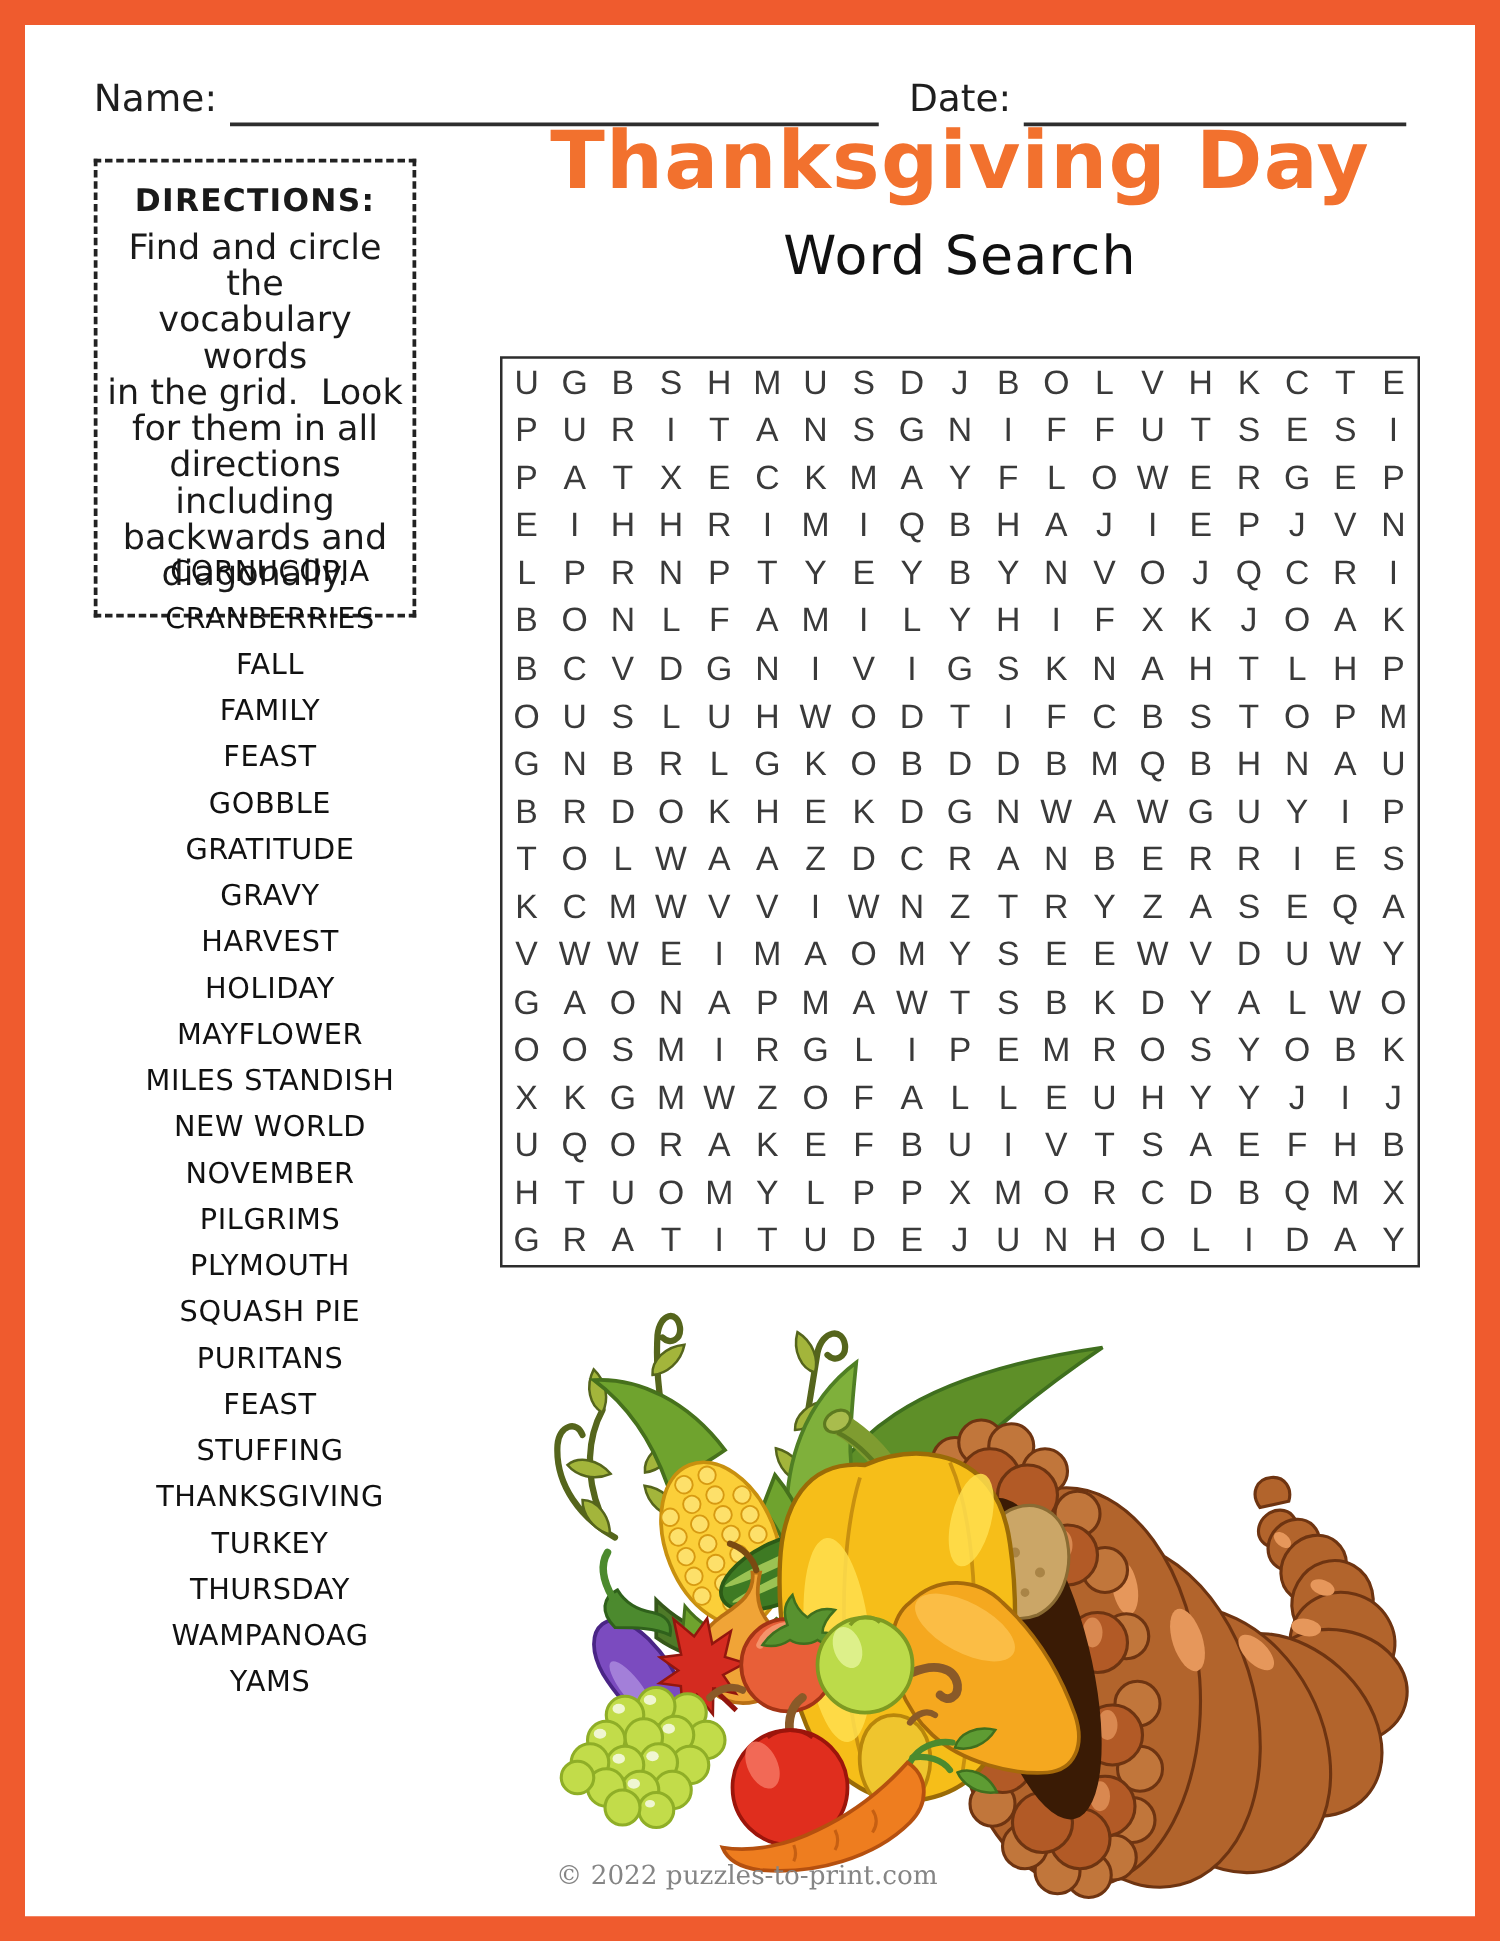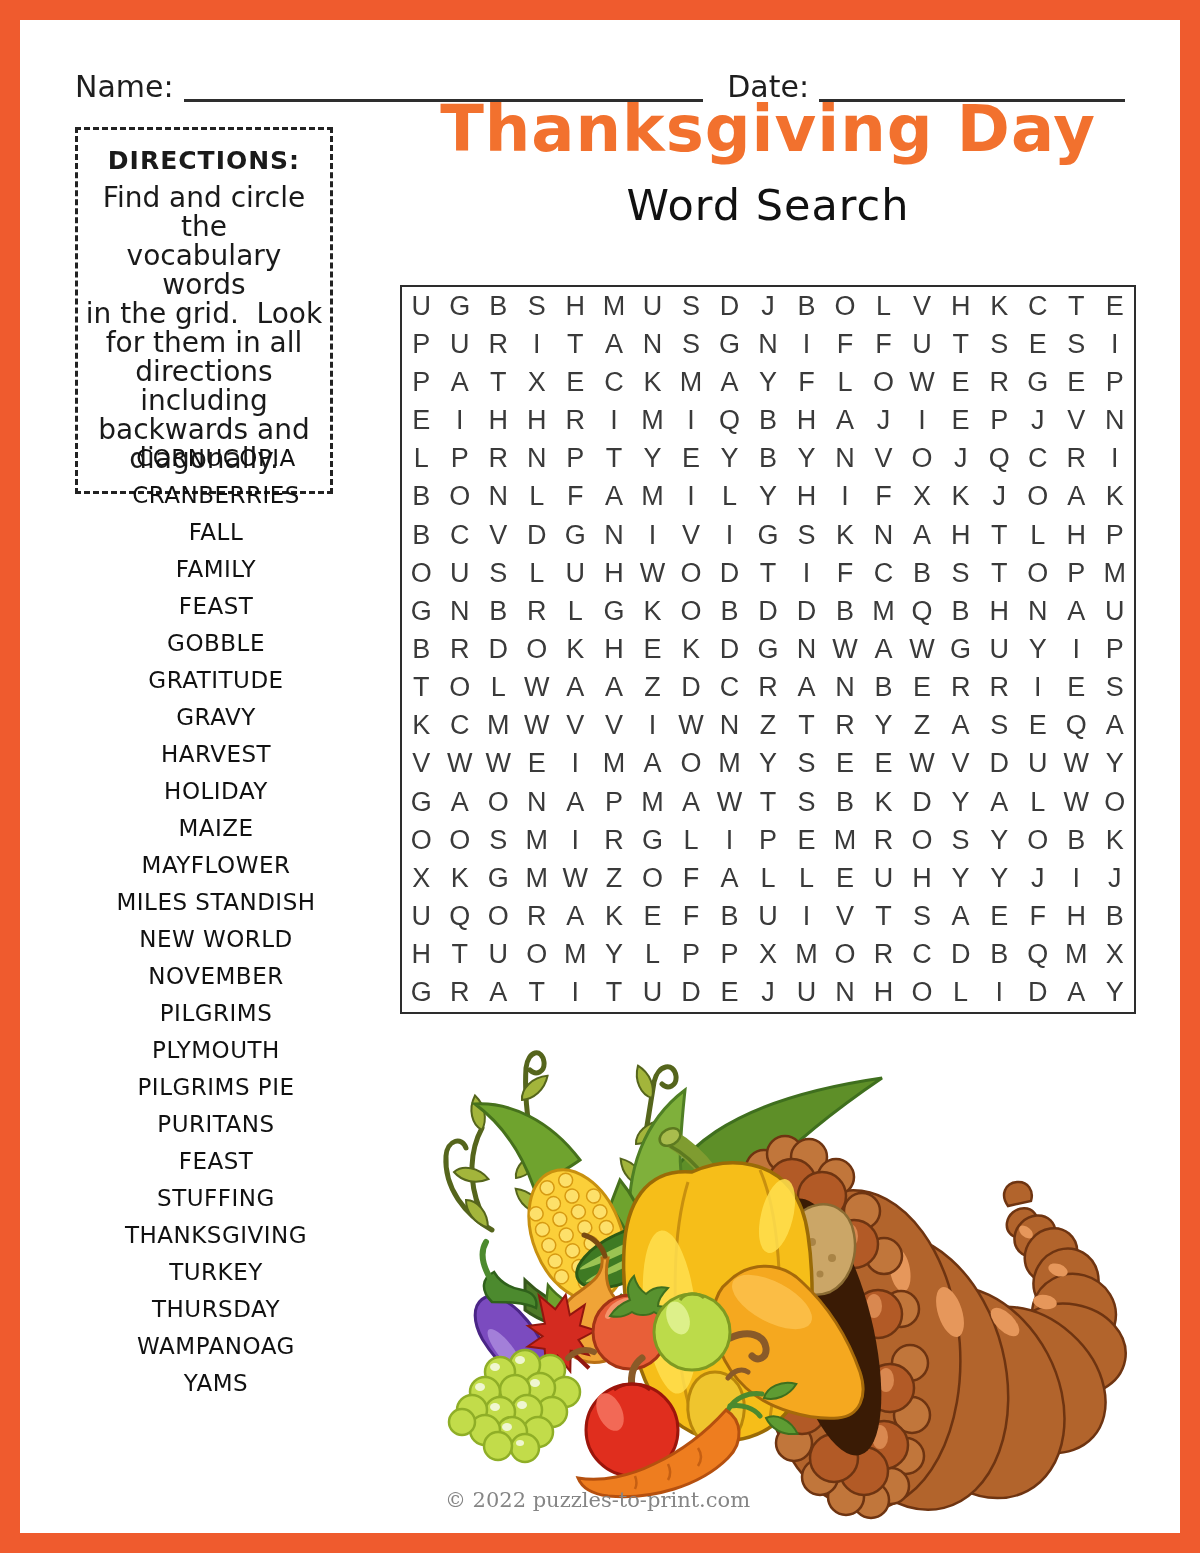--- a/index.html
+++ b/index.html
@@ -9,21 +9,21 @@
     box-sizing:border-box;
     background:#fff;
     border:20px solid #EF5B2E;
     overflow:hidden;
     font-family:"DejaVu Sans",sans-serif;
     color:#1a1a1a;
   }
   
   .header-row{
     position:absolute;left:55px;right:55px;top:38px;
-    display:flex;align-items:flex-end;height:44px;
+    display:flex;align-items:center;height:44px;
     font-size:30px;color:#1e1e1e;
   }
   .hdr-label{white-space:nowrap;line-height:1;}
   .write-line{border-bottom:3px solid #2e2e2e;height:38px;}
   .name-line{flex:1;margin:0 10px;}
   .date-label{margin-left:14px;}
   .date-line{width:306px;margin-left:10px;}
   
   .directions-box{
     position:absolute;left:55px;top:107px;width:258px;
@@ -456,28 +456,27 @@
       <div class="word">CORNUCOPIA</div>
       <div class="word">CRANBERRIES</div>
       <div class="word">FALL</div>
       <div class="word">FAMILY</div>
       <div class="word">FEAST</div>
       <div class="word">GOBBLE</div>
       <div class="word">GRATITUDE</div>
       <div class="word">GRAVY</div>
       <div class="word">HARVEST</div>
       <div class="word">HOLIDAY</div>
-      <div class="word">MAIZE</div>
       <div class="word">MAYFLOWER</div>
       <div class="word">MILES STANDISH</div>
       <div class="word">NEW WORLD</div>
       <div class="word">NOVEMBER</div>
       <div class="word">PILGRIMS</div>
       <div class="word">PLYMOUTH</div>
-      <div class="word">PILGRIMS PIE</div>
+      <div class="word">SQUASH PIE</div>
       <div class="word">PURITANS</div>
       <div class="word">FEAST</div>
       <div class="word">STUFFING</div>
       <div class="word">THANKSGIVING</div>
       <div class="word">TURKEY</div>
       <div class="word">THURSDAY</div>
       <div class="word">WAMPANOAG</div>
       <div class="word">YAMS</div>
     </div>
 

